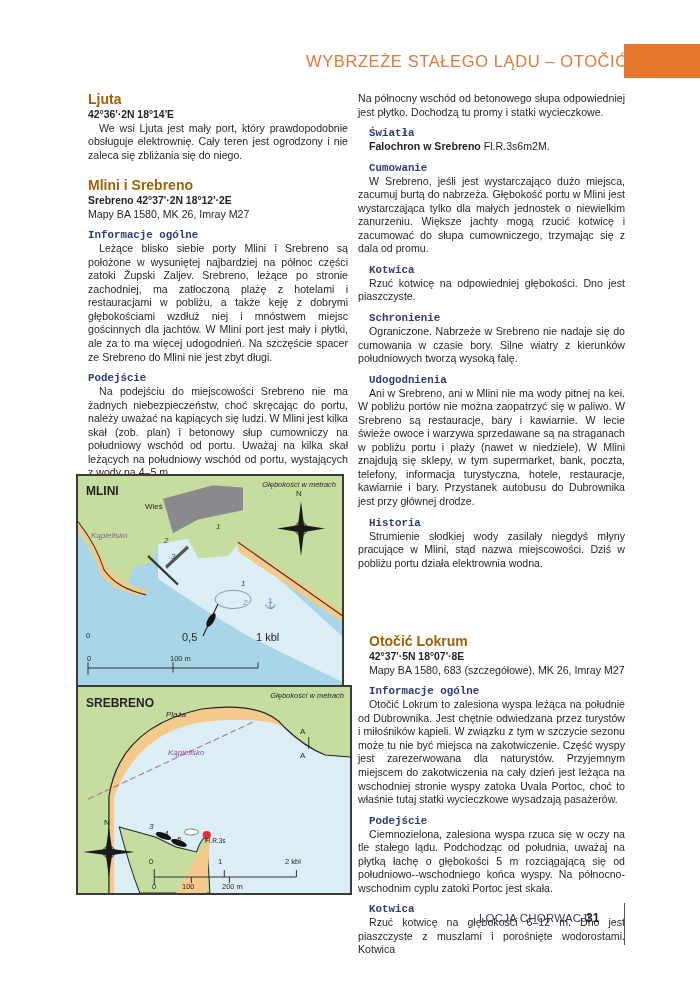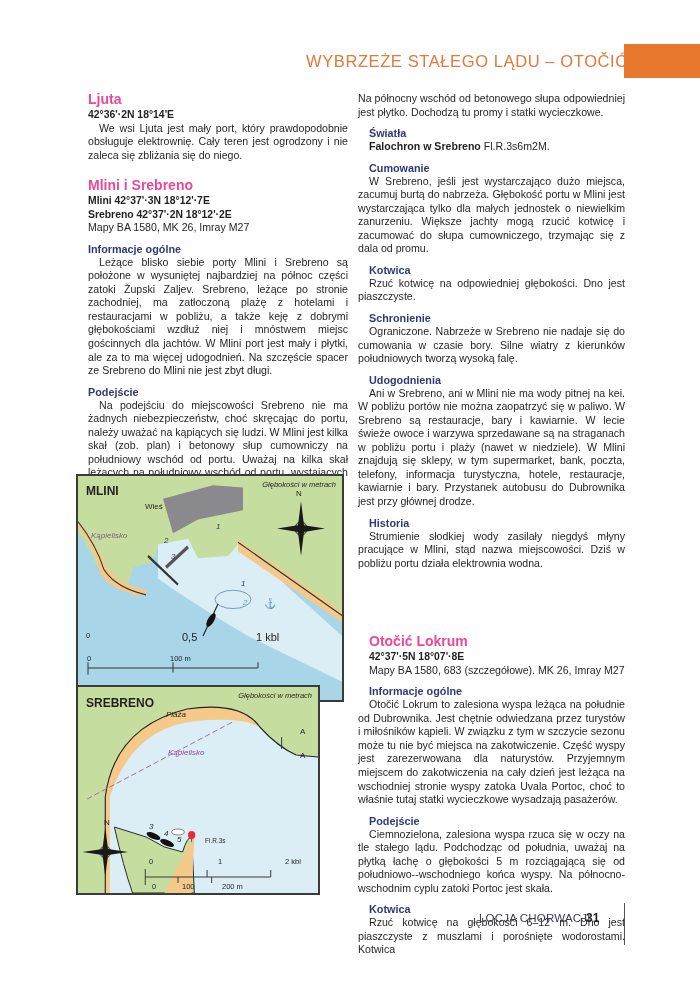--- a/index.html
+++ b/index.html
@@ -4,48 +4,47 @@
 <style>
   html, body { margin:0; padding:0; background:#ffffff; }
   body { width:700px; height:990px; position:relative; overflow:hidden;
          font-family:"Liberation Sans", sans-serif; color:#231f20; }
   .header-title { position:absolute; left:306px; top:52px; font-size:16.5px; letter-spacing:0.6px;
          color:#e07a3a; white-space:nowrap; }
   .header-block { position:absolute; left:624px; top:44px; width:76px; height:34px; background:#e8772e; }
   .col { position:absolute; font-size:10.6px; line-height:13.55px; text-align:justify; }
   .col-left { left:88px; top:90px; width:260px; }
   .col-right { left:358px; top:92px; width:267px; }
-  .h-place { color:#ec4899; font-weight:bold; font-size:14px; line-height:18px; margin:0; }
-  .h-sub { color:#2e3a7a; font-weight:bold; font-size:10.8px; line-height:14px; margin:0; }
+  .h-place { color:#a16207; font-weight:bold; font-size:14px; line-height:18px; margin:0; }
+  .h-sub { color:#2e3a7a; font-weight:bold; font-size:10.8px; line-height:14px; margin:0;font-family:Liberation Mono, monospace; }
   .coord { font-weight:bold; font-size:10.4px; margin:0; line-height:13.5px; }
   p { margin:0; }
   .indent { text-indent:11px; }
   .gap-s { height:7px; }
   .gap-l { height:14px; }
   .map { position:absolute; left:76px; border:2px solid #3a3a3a; box-sizing:border-box; }
   .map-mlini { top:474px; width:268px; height:228px; }
-  .map-srebreno { top:685px; width:244px; height:210px; }
+  .map-srebreno { top:685px; width:276px; height:210px; }
   .map svg { display:block; width:100%; height:100%; }
   .footer-text { position:absolute; left:479px; top:912px; font-size:11.5px; color:#3a3a5a; letter-spacing:0.2px; }
   .footer-page { position:absolute; left:586px; top:911px; font-size:12px; font-weight:bold; color:#231f20; }
   .footer-line { position:absolute; left:624px; top:903px; width:1px; height:42px; background:#555; }
 </style>
 </head>
 <body>
 
 <div class="header-title">WYBRZEŻE STAŁEGO LĄDU – OTOČIĆ LOKRUM</div>
 <div class="header-block"></div>
 
 <div class="col col-left">
   <h2 class="h-place">Ljuta</h2>
   <p class="coord">42°36'·2N 18°14'E</p>
   <p class="indent">We wsi Ljuta jest mały port, który prawdopodobnie obsługuje elektrownię. Cały teren jest ogrodzony i nie zaleca się zbliżania się do niego.</p>
   <div class="gap-l"></div>
   <h2 class="h-place">Mlini i Srebreno</h2>
-  <p class="coord">Mlini 42°37'·3N 18°12'·7E</p>
   <p class="coord">Srebreno 42°37'·2N 18°12'·2E</p>
   <p>Mapy BA 1580, MK 26, Imray M27</p>
   <div class="gap-s"></div>
   <h3 class="h-sub">Informacje ogólne</h3>
   <p class="indent">Leżące blisko siebie porty Mlini i Srebreno są położone w wysuniętej najbardziej na północ części zatoki Župski Zaljev. Srebreno, leżące po stronie zachodniej, ma zatłoczoną plażę z hotelami i restauracjami w pobliżu, a także keję z dobrymi głębokościami wzdłuż niej i mnóstwem miejsc gościnnych dla jachtów. W Mlini port jest mały i płytki, ale za to ma więcej udogodnień. Na szczęście spacer ze Srebreno do Mlini nie jest zbyt długi.</p>
   <div class="gap-s"></div>
   <h3 class="h-sub">Podejście</h3>
   <p class="indent">Na podejściu do miejscowości Srebreno nie ma żadnych niebezpieczeństw, choć skręcając do portu, należy uważać na kąpiących się ludzi. W Mlini jest kilka skał (zob. plan) i betonowy słup cumowniczy na południowy wschód od portu. Uważaj na kilka skał leżących na południowy wschód od portu, wystających z wody na 4–5 m.</p>
 </div>
 

